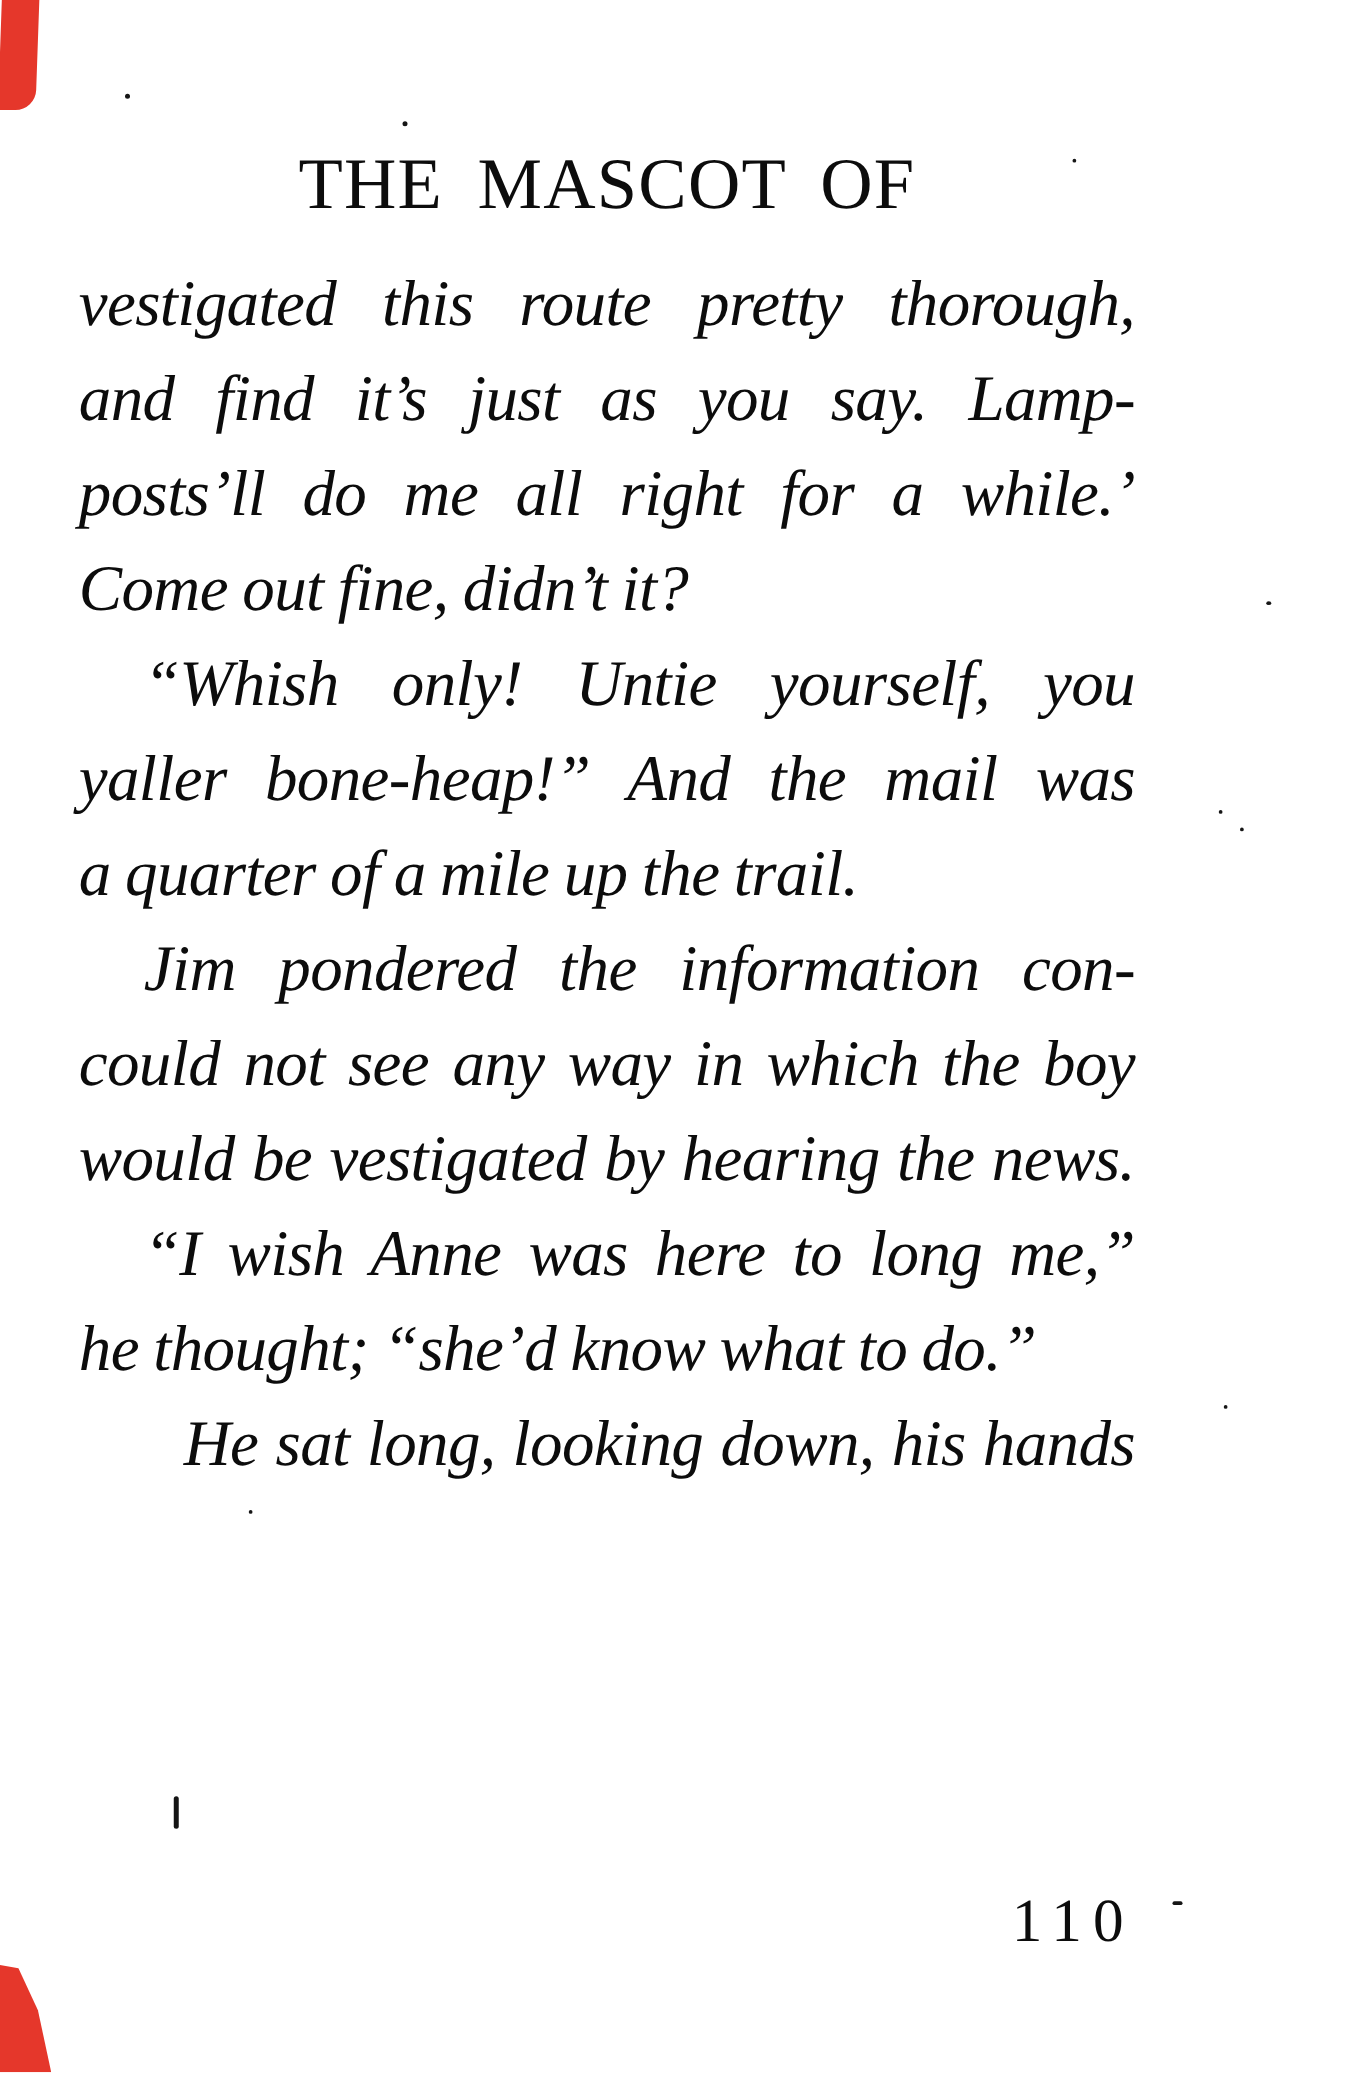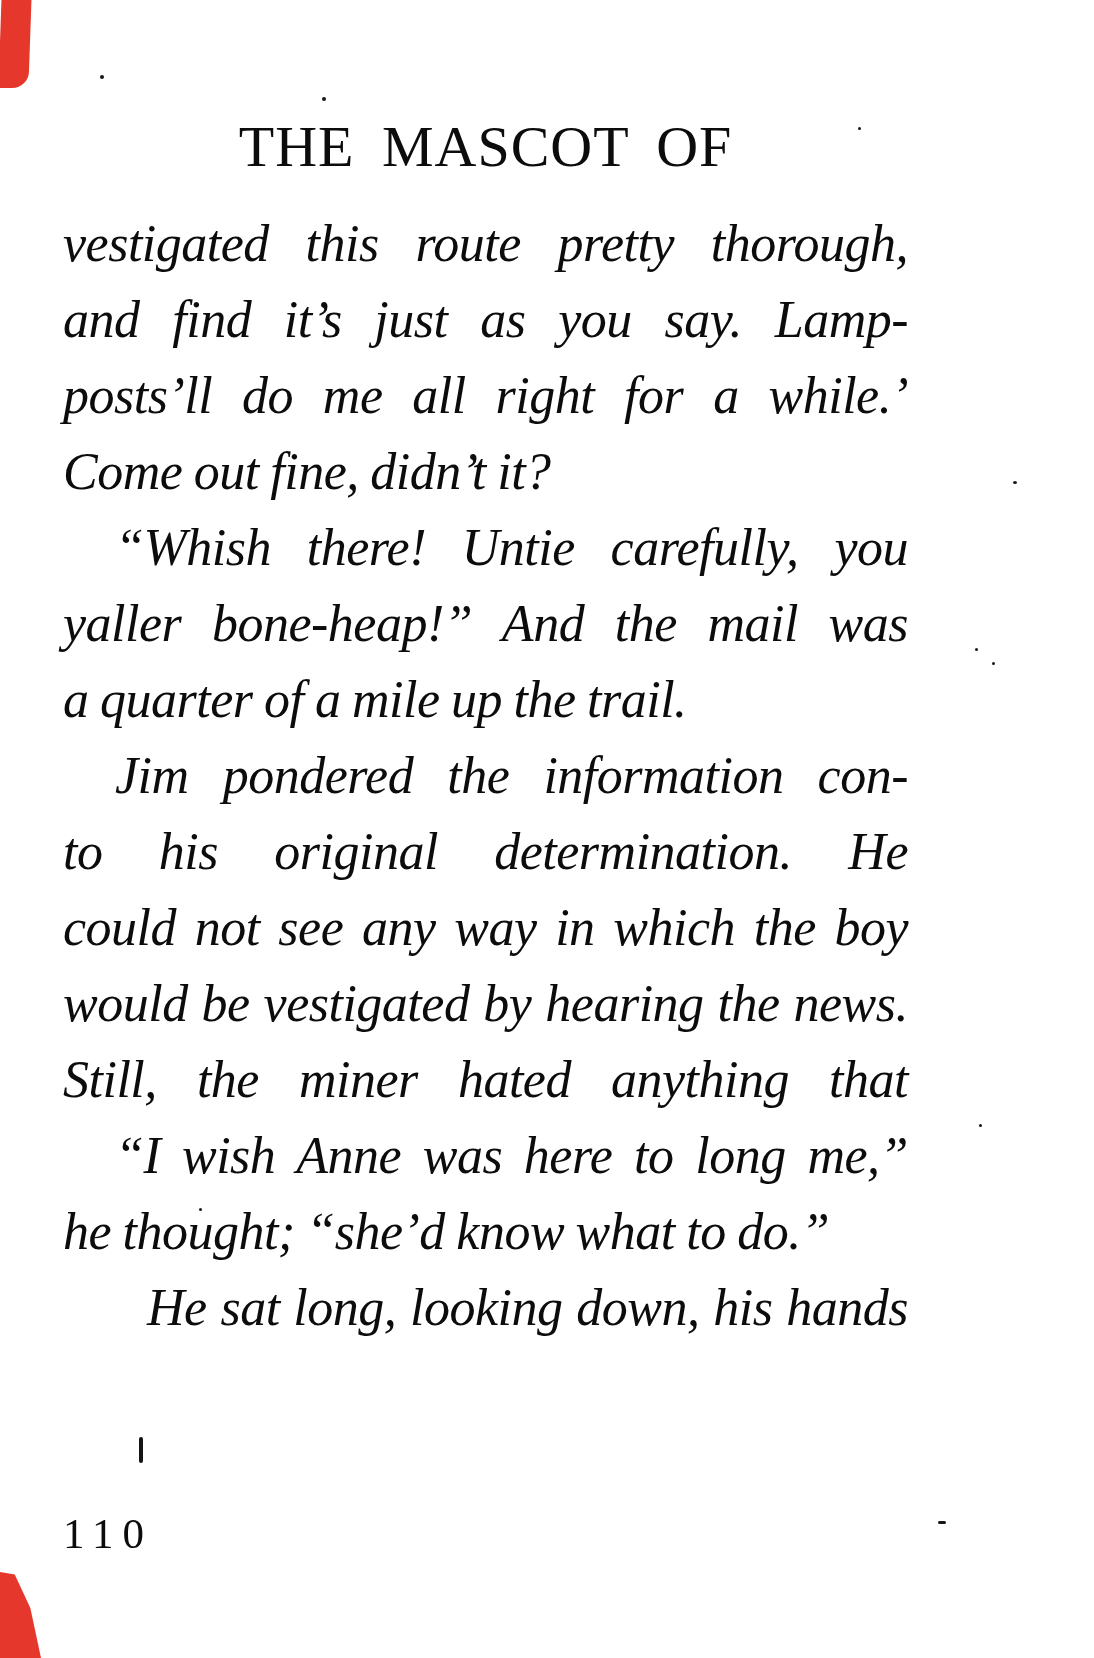--- a/index.html
+++ b/index.html
@@ -24,21 +24,21 @@
   .line {
     height: 76px; line-height: 76px;
     text-align: justify; text-align-last: justify; font-style: italic;
   }
   .line.endp   { text-align-last: left; }
   .line.indent { text-indent: 52px; }
   .line.indent-deep { text-indent: 84px; }
 
   .page-number {
     position: absolute; left: 63px; top: 1512px; width: 845px;
-    text-align: left; font-size: 43px; line-height: 1;
+    text-align: right; font-size: 49px; line-height: 1;
     letter-spacing: 9px;
   }
 
   .red-mark { position: absolute; }
   .red-mark.top-left {
     left: 0; top: -4px; width: 30px; height: 92px;
     border-radius: 0 3px 16px 2px;
     transform: skewX(-2deg);
   }
   .red-mark.bottom-left {
@@ -57,28 +57,26 @@
   <div class="red-mark top-left" style="background: rgb(229, 55, 43);"></div>
   <div class="red-mark bottom-left" style="background: rgb(229, 55, 43);"></div>
 
   <div class="running-header">THE MASCOT OF</div>
 
   <div class="text-block" id="text-block">
       <div class="line">vestigated this route pretty thorough,</div>
       <div class="line">and find it’s just as you say. Lamp-</div>
       <div class="line">posts’ll do me all right for a while.’</div>
       <div class="line endp">Come out fine, didn’t it?</div>
-      <div class="line indent">“Whish there! Untie carefully, you</div>
+      <div class="line indent">“Whish only! Untie yourself, you</div>
       <div class="line">yaller bone-heap!” And the mail was</div>
       <div class="line endp">a quarter of a mile up the trail.</div>
       <div class="line indent">Jim pondered the information con-</div>
-      <div class="line">to his original determination. He</div>
       <div class="line">could not see any way in which the boy</div>
       <div class="line">would be vestigated by hearing the news.</div>
-      <div class="line">Still, the miner hated anything that</div>
       <div class="line indent">“I wish Anne was here to long me,”</div>
       <div class="line endp">he thought; “she’d know what to do.”</div>
       <div class="line indent-deep">He sat long, looking down, his hands</div>
     </div>
 
   <div class="page-number">110</div>
 
   <span class="tick" style="left:139px; top:1437px;"></span>
   <span class="speck" style="left:100px; top:75px;  width:4px; height:4px;"></span>
   <span class="speck" style="left:322px; top:97px;  width:4px; height:4px;"></span>

